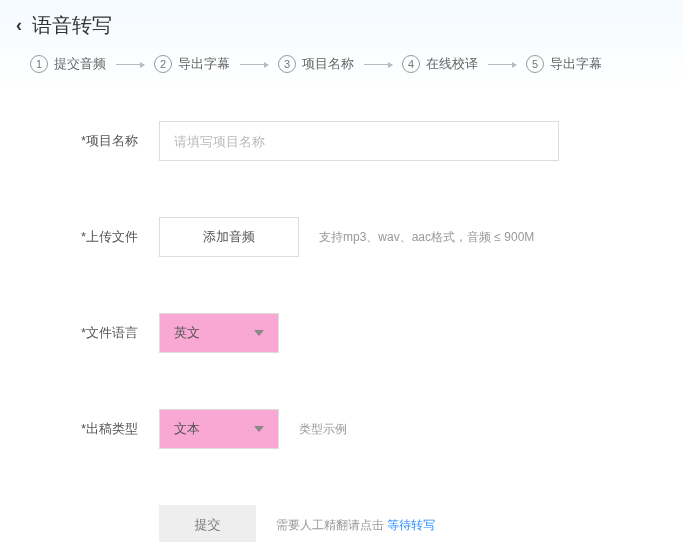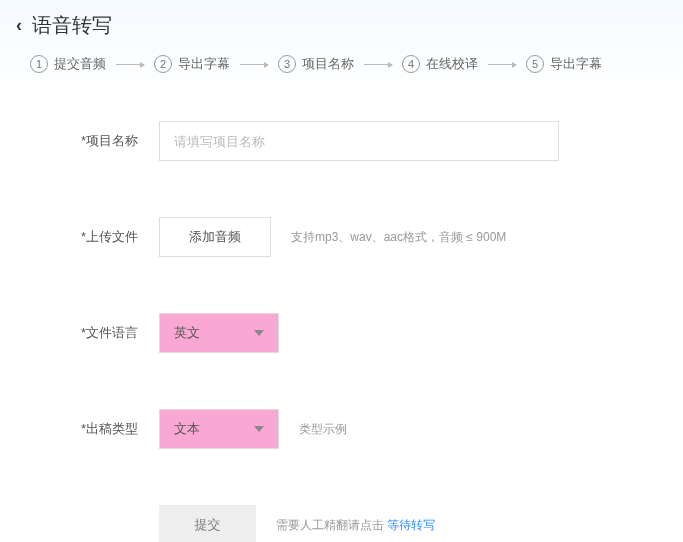--- a/index.html
+++ b/index.html
@@ -12,21 +12,21 @@
 .step-num { width: 18px; height: 18px; border: 1px solid #999; border-radius: 50%; display: flex; align-items: center; justify-content: center; font-size: 11px; color: #777; }
 .step-label { font-size: 13px; color: #666; }
 .arrow { width: 28px; height: 1px; background: #bbb; position: relative; margin: 0 4px; }
 .arrow::after { content: ''; position: absolute; right: -1px; top: -2px; border-left: 5px solid #bbb; border-top: 3px solid transparent; border-bottom: 3px solid transparent; }
 .form { padding: 30px 40px 0; margin-left: 41px; }
 .row { display: flex; align-items: center; margin-bottom: 56px; }
 .row:last-child { margin-bottom: 0; }
 .label { width: 78px; font-size: 13px; color: #555; text-align: left; flex-shrink: 0; }
 .text-input { width: 400px; height: 40px; border: 1px solid #ddd; padding: 15px 14px; font-size: 13px; color: #333; outline: none; }
 .text-input::placeholder { color: #bbb; }
-.btn { width: 112px; height: 40px; border: 1px solid #ddd; background: #fff; font-size: 13px; color: #555; cursor: pointer; display: flex; align-items: center; justify-content: center; }
+.btn { width: 140px; height: 40px; border: 1px solid #ddd; background: #fff; font-size: 13px; color: #555; cursor: pointer; display: flex; align-items: center; justify-content: center; }
 .select { width: 120px; height: 40px; border: 1px solid #ddd; background: #f9a8d4; font-size: 13px; color: #555; cursor: pointer; display: flex; align-items: center; justify-content: space-between; padding: 0 14px; }
 .chevron-down { width: 0; height: 0; border-left: 5px solid transparent; border-right: 5px solid transparent; border-top: 6px solid #888; }
 .hint { font-size: 12px; color: #999; margin-left: 20px; }
 .submit-btn { width: 97px; height: 40px; border: none; background: #eee; font-size: 13px; color: #777; cursor: pointer; }
 .link { color: #2b8cff; cursor: pointer; }
 </style>
 </head>
 <body>
 
 <div class="header">

